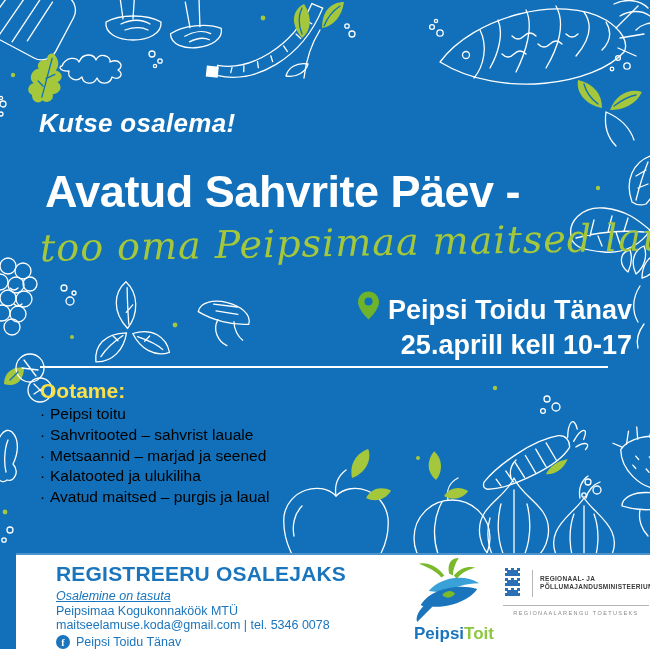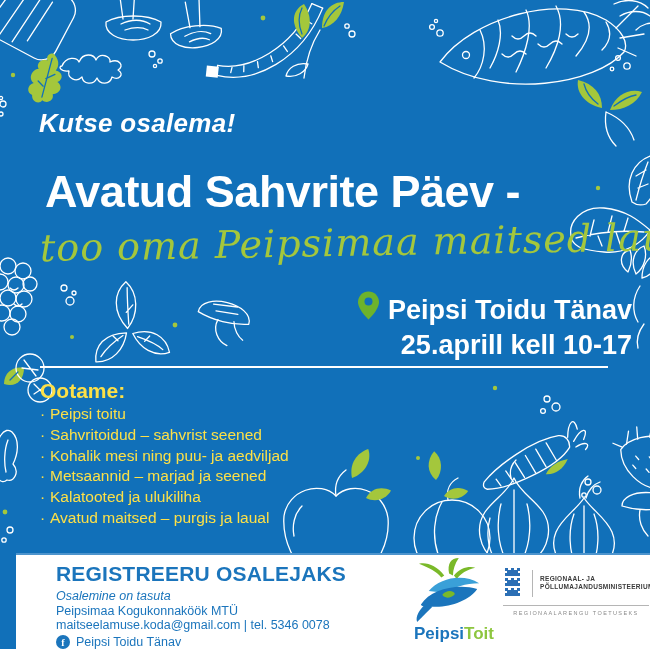--- a/index.html
+++ b/index.html
@@ -8,27 +8,27 @@
   .deco{position:absolute;left:0;top:0;width:650px;height:649px;pointer-events:none;}
   .content{position:absolute;inset:0;}
   .invite{position:absolute;left:39px;top:108px;color:#ffffff;font-size:26px;font-style:italic;font-weight:600;letter-spacing:.3px;}
   .title{position:absolute;left:37px;top:158px;margin:8px;color:#ffffff;font-size:45px;font-weight:700;letter-spacing:-.5px;white-space:nowrap;}
   .script{position:absolute;left:40px;top:221px;width:590px;color:#a4c73c;font-family:"DejaVu Serif",serif;font-style:italic;font-size:38px;letter-spacing:1px;white-space:nowrap;transform:rotate(-1deg);}
   .location{position:absolute;right:18px;top:291px;text-align:right;color:#ffffff;font-weight:700;font-size:27px;line-height:1.26;}
   .loc-line1{display:flex;align-items:center;justify-content:flex-end;gap:9px;}
   .pin{display:inline-block;}
   .divider{position:absolute;left:40px;top:366px;width:568px;height:0;border:none;border-top:2px solid #ffffff;margin:0;}
   .ootame{position:absolute;left:40px;top:379px;color:#fde047;font-size:21px;font-weight:700;}
-  .expect{position:absolute;left:40px;top:404px;margin:0;padding:0;list-style:none;color:#fde047;font-size:15.5px;font-weight:500;line-height:20.8px;width:560px;}
+  .expect{position:absolute;left:40px;top:404px;margin:0;padding:0;list-style:none;color:#000000;font-size:15.5px;font-weight:500;line-height:20.8px;width:560px;}
   .expect li{white-space:nowrap;}
   .expect .b{display:inline-block;width:10px;text-align:left;}
   .footer{position:absolute;left:16px;bottom:0;width:650px;height:96px;background:#ffffff;border-top:2px solid #4d94cd;box-sizing:border-box;padding-left:17px;}
   .contact{position:absolute;left:40px;top:7px;color:#1b75bc;}
   .reg{font-size:21px;font-weight:700;letter-spacing:.2px;}
-  .free{font-size:12.5px;font-style:italic;margin-top:3px;line-height:14.5px;}
+  .free{font-size:12.5px;font-style:italic;margin-top:3px;line-height:14.5px;text-decoration:underline;}
   .cline{font-size:12.5px;line-height:14.5px;}
   .fbrow{display:flex;align-items:center;gap:6px;margin-top:2px;font-size:12.5px;line-height:15px;}
   .fbicon{display:inline-flex;align-items:center;justify-content:center;width:14px;height:14px;border-radius:50%;background:#1b75bc;color:#ffffff;font-size:10px;font-weight:700;font-family:"Liberation Serif",serif;}
   .ptlogo{position:absolute;left:366px;top:3px;width:112px;text-align:right;}
   .ptword{font-size:17px;font-weight:700;margin-top:-2px;}
   .ptword .p1{color:#1b75bc;}
   .ptword .p2{color:#8dc63f;}
   .ministry{position:absolute;left:487px;top:13px;width:152px;}
   .minrow{display:flex;align-items:center;}
   .minsep{width:0;height:27px;border-left:1px solid #b5b5b5;margin:0 7px;}
@@ -252,22 +252,21 @@
       </div>
       <div>25.aprill kell 10-17</div>
     </div>
 
     <hr class="divider">
 
     <div class="ootame">Ootame:</div>
 
     <ul class="expect">
       <li><span class="b">·</span><span>Peipsi toitu</span></li>
-      <li><span class="b">·</span><span>Sahvritoidud – sahvrist seened</span></li>
-      <li><span class="b">·</span><span>Kohalik mesi ning puu- ja aedviljad</span></li>
+      <li><span class="b">·</span><span>Sahvritooted – sahvrist lauale</span></li>
       <li><span class="b">·</span><span>Metsaannid – marjad ja seened</span></li>
       <li><span class="b">·</span><span>Kalatooted ja ulukiliha</span></li>
       <li><span class="b">·</span><span>Avatud maitsed – purgis ja laual</span></li>
     </ul>
   </div>
 
   <div class="footer">
     <div class="contact">
       <div class="reg">REGISTREERU OSALEJAKS</div>
       <div class="free">Osalemine on tasuta</div>

